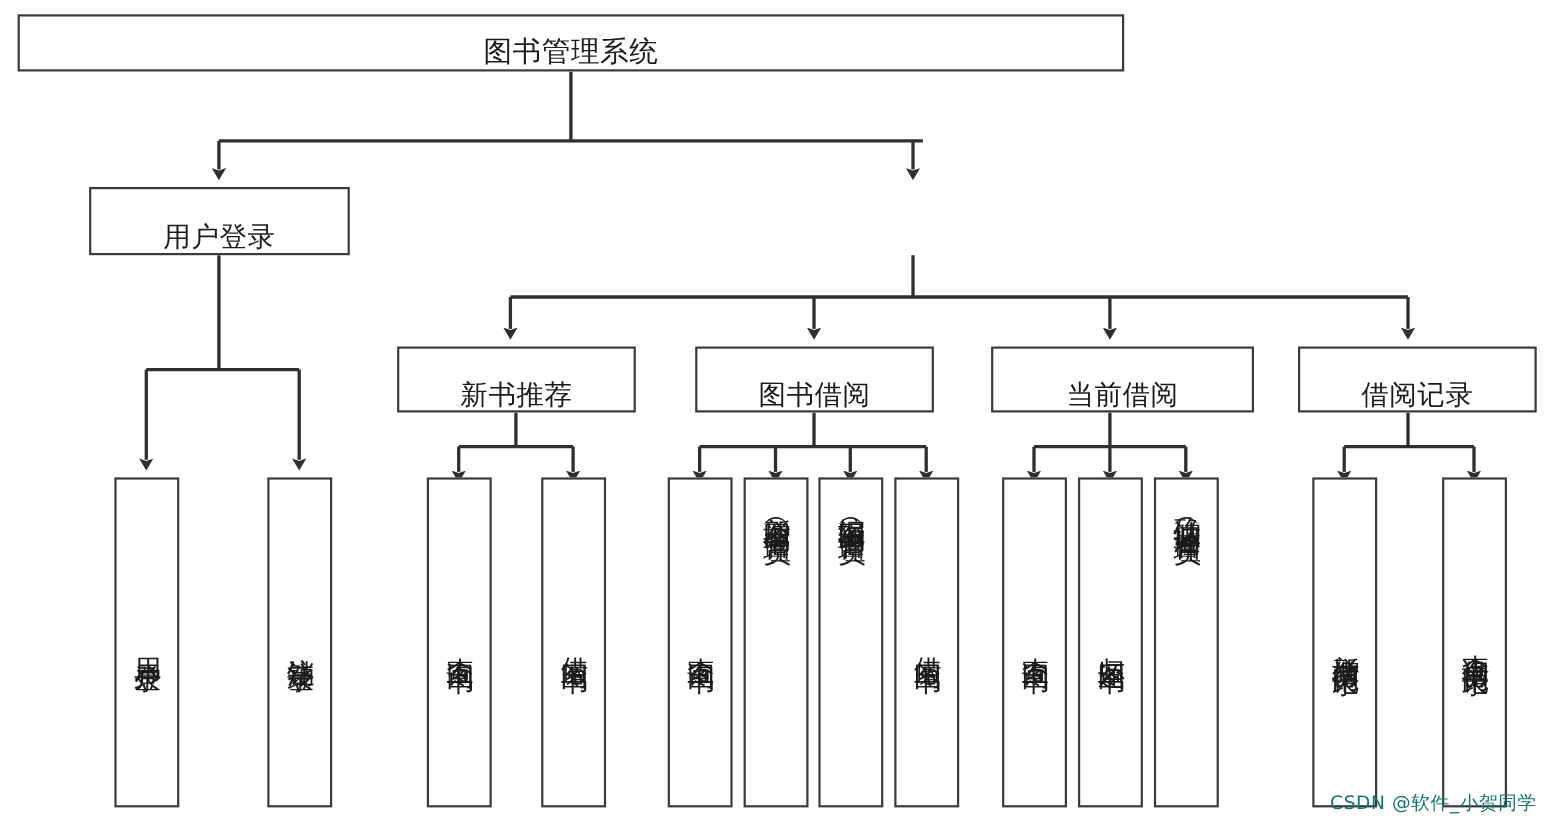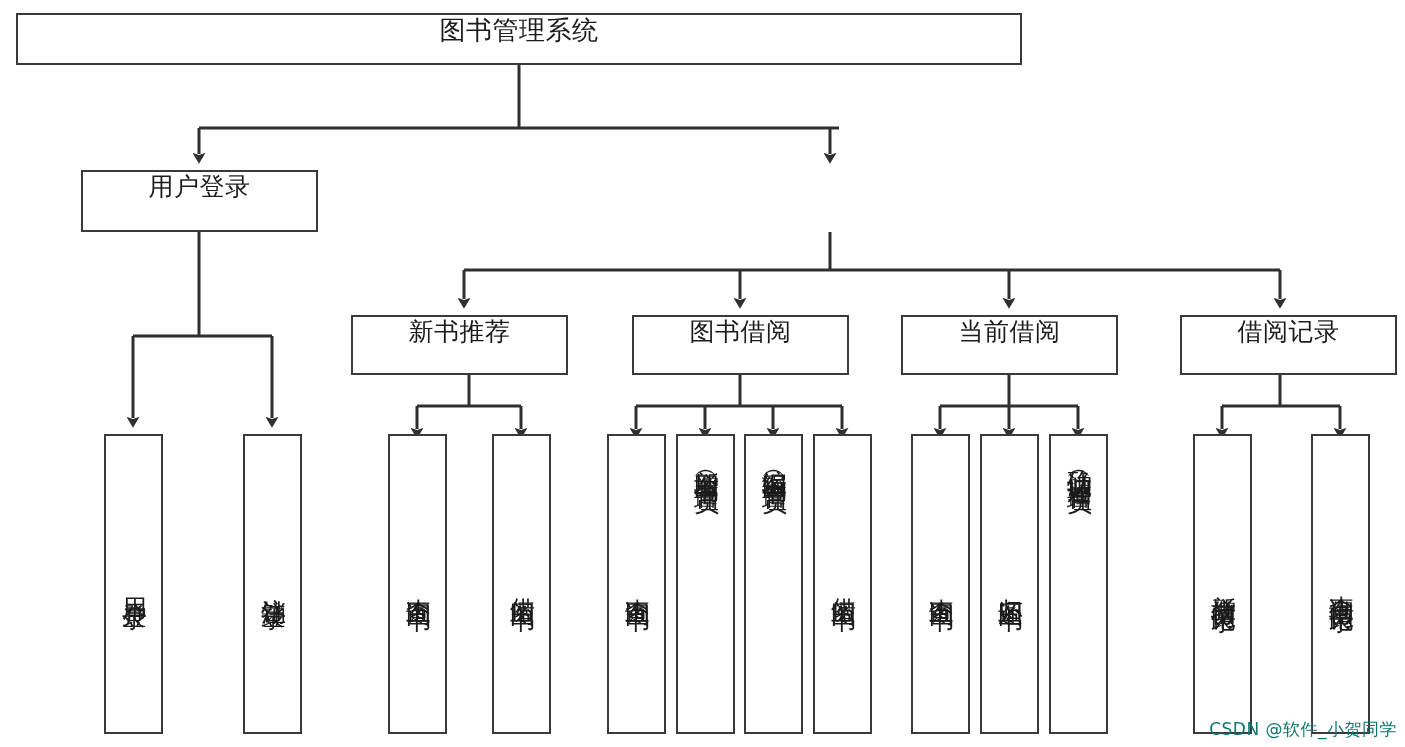--- a/index.html
+++ b/index.html
@@ -25,21 +25,21 @@
     width: 1405px;
     height: 747px;
     pointer-events: none;
   }
   .node {
     position: absolute;
     box-sizing: border-box;
     background: #ffffff;
     border: 2.5px solid #3a3a3a;
     display: flex;
-    align-items: flex-start;
+    align-items: flex-end;
     justify-content: center;
     color: #1b1b1b;
   }
   .node-label {
     display: block;
     line-height: 1.18;
     letter-spacing: 0.5px;
     white-space: pre;
   }
   
@@ -135,29 +135,29 @@
 
   <div class="node horiz root" style="left:16px; top:13px; width:1006px; height:52px;">
     <span class="node-label">图书管理系统</span>
   </div>
 
   <div class="node horiz" style="left:81px; top:170px; width:237px; height:62px;">
     <span class="node-label">用户登录</span>
   </div>
 
 
-  <div class="node horiz" style="left:351px; top:315px; width:217px; height:60px;">
+  <div class="node horiz" style="left:361px; top:315px; width:217px; height:60px;">
     <span class="node-label">新书推荐</span>
   </div>
 
   <div class="node horiz" style="left:632px; top:315px; width:217px; height:60px;">
     <span class="node-label">图书借阅</span>
   </div>
 
-  <div class="node horiz" style="left:901px; top:315px; width:217px; height:60px;">
+  <div class="node horiz" style="left:901px; top:315px; width:239px; height:60px;">
     <span class="node-label">当前借阅</span>
   </div>
 
   <div class="node horiz" style="left:1180px; top:315px; width:217px; height:60px;">
     <span class="node-label">借阅记录</span>
   </div>
 
   <div class="node vert centered" style="left:104px; top:434px; width:59px; height:300px;">
     <span class="node-label">用户登录</span>
   </div>

